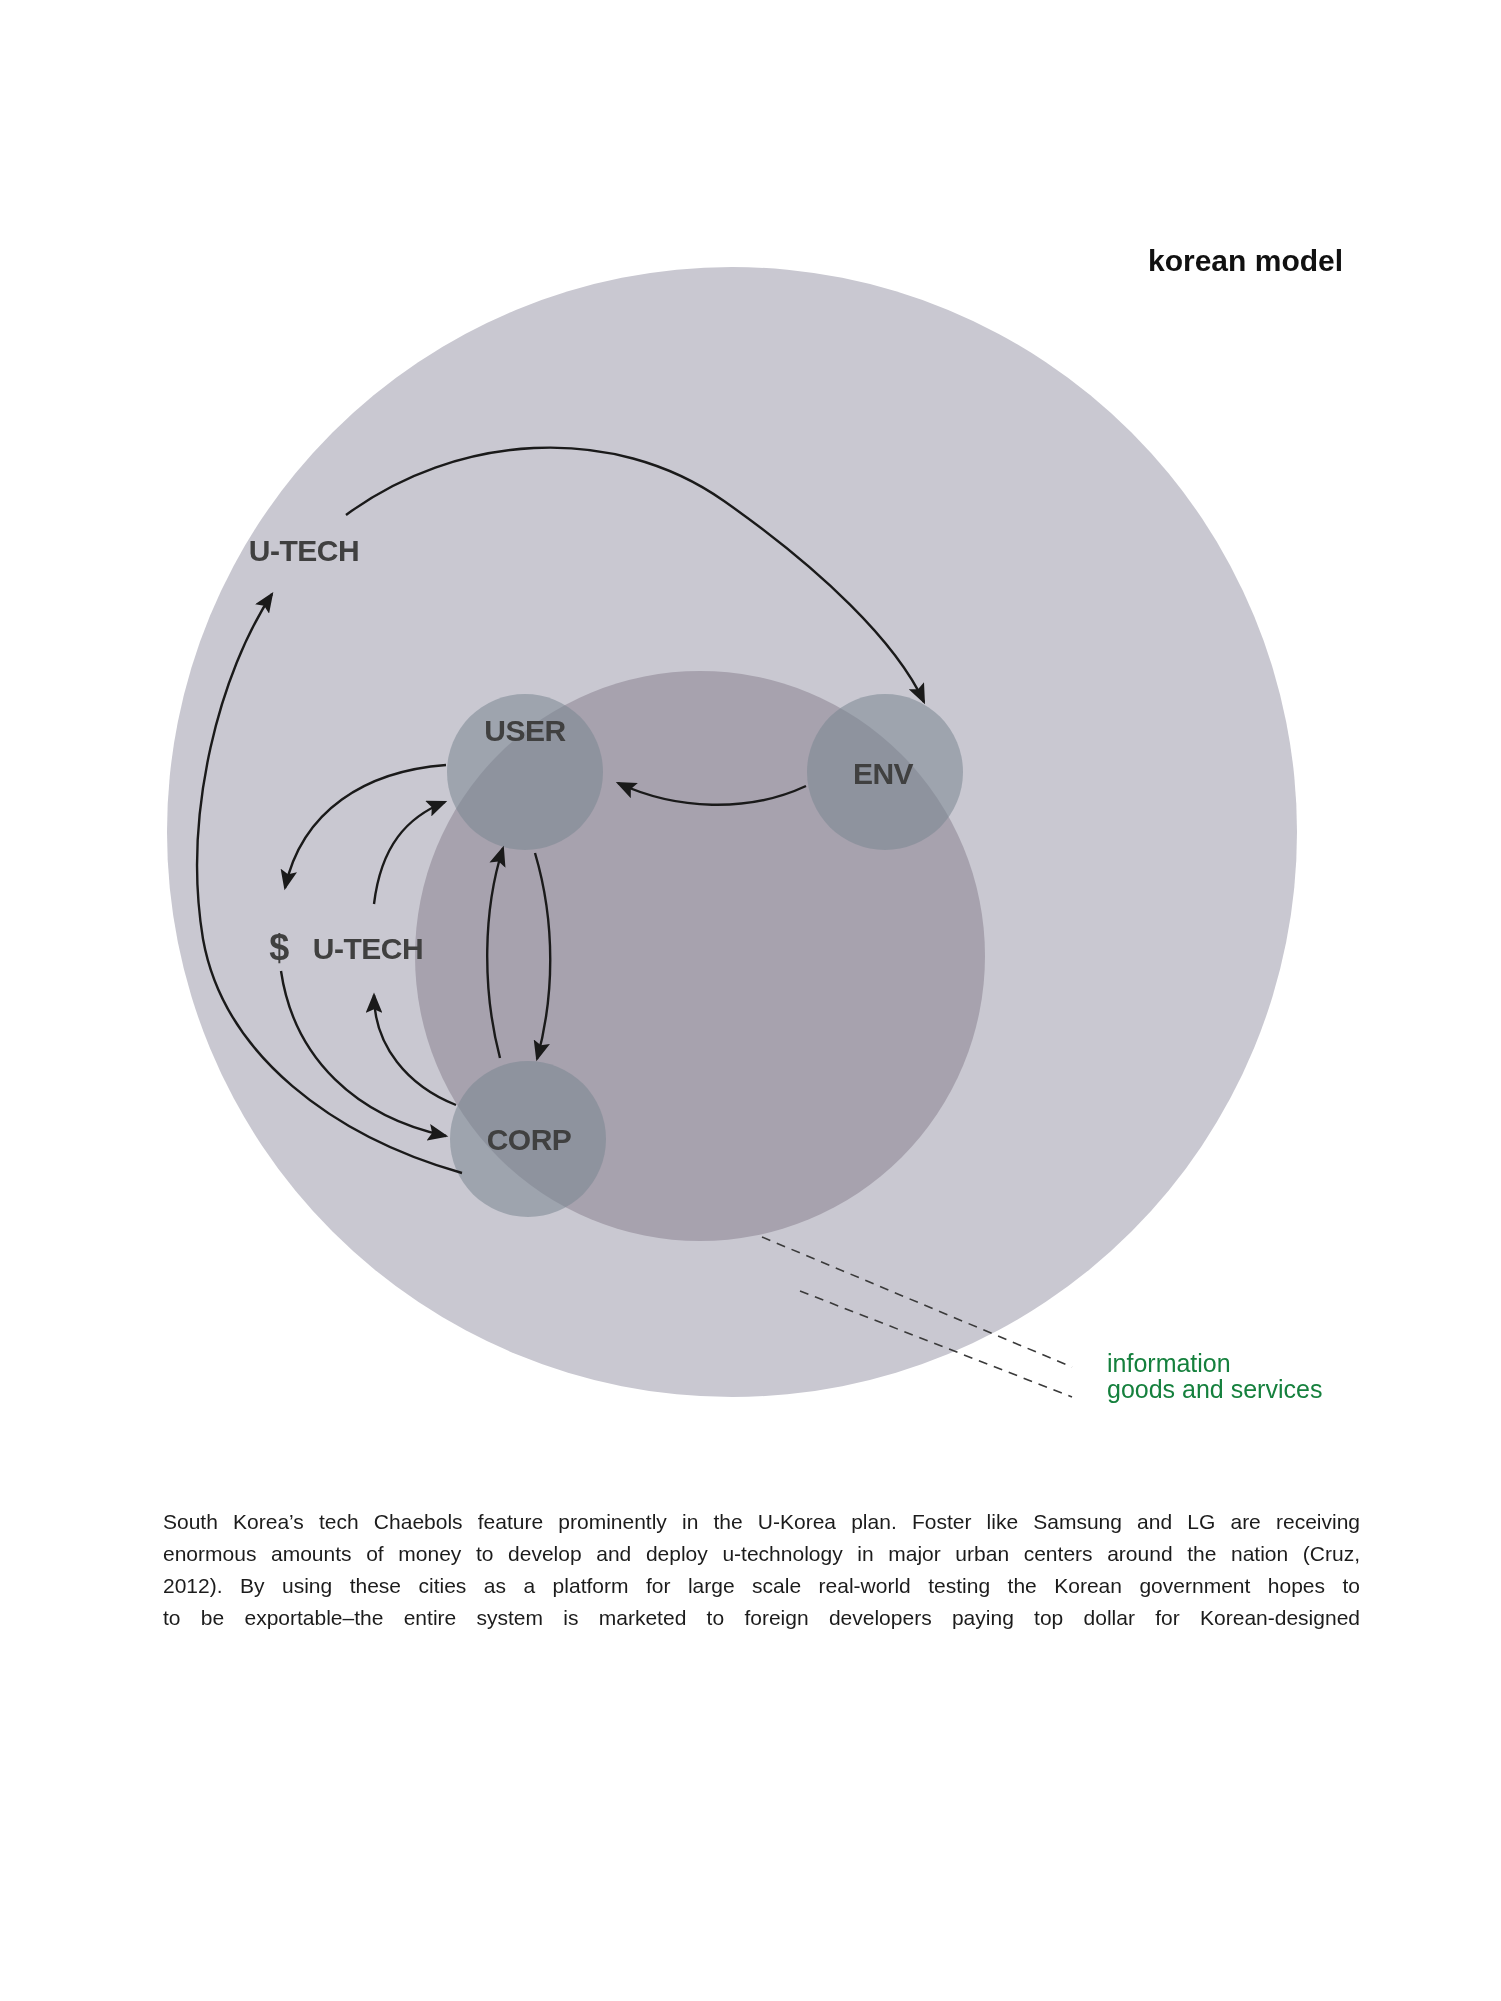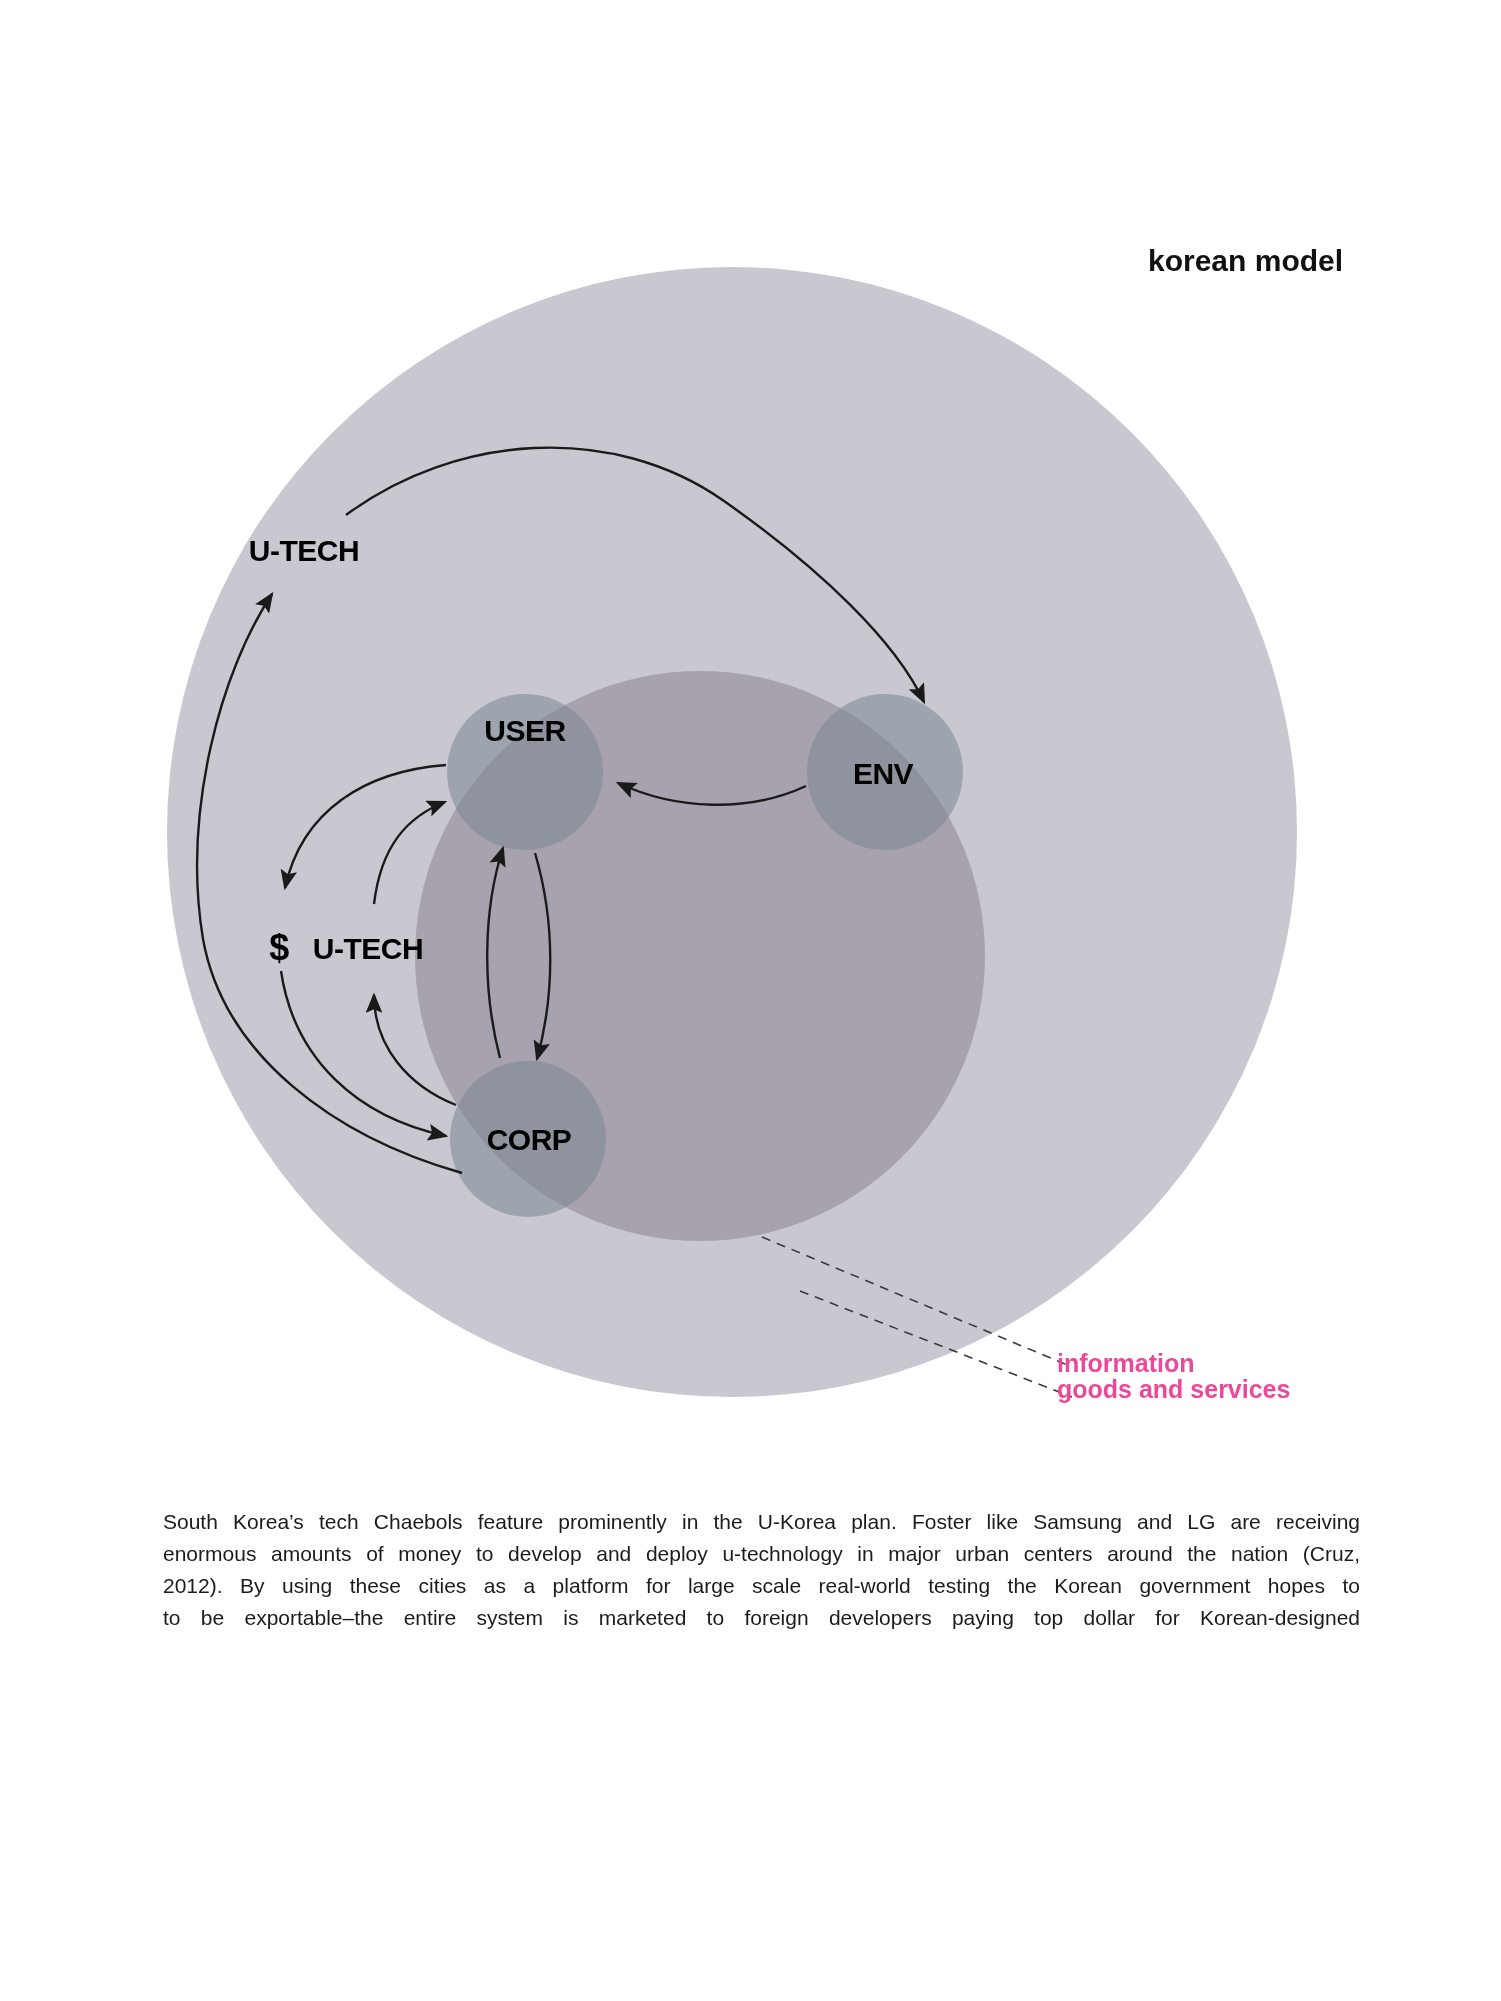--- a/index.html
+++ b/index.html
@@ -19,33 +19,33 @@
     top: 220px;
     font-size: 30px;
     font-weight: bold;
     color: #111111;
     white-space: nowrap;
   }
   .node-label {
     position: absolute;
     transform: translate(-50%, -50%);
     font-weight: bold;
-    color: #000000;
+    color: #404040;
     font-size: 30px;
     white-space: nowrap;
     letter-spacing: -0.5px;
   }
   .dollar-label { font-size: 36px; }
   .legend {
     position: absolute;
-    left: 1057px;
+    left: 1107px;
     top: 1326px;
     font-size: 25px;
-    font-weight: bold;
-    color: #ec4899;
+    font-weight: normal;
+    color: #15803d;
     line-height: 26px;
     white-space: nowrap;
   }
   .caption {
     position: absolute;
     left: 163px;
     top: 1482px;
     width: 1197px;
     color: #1c1c1c;
   }

